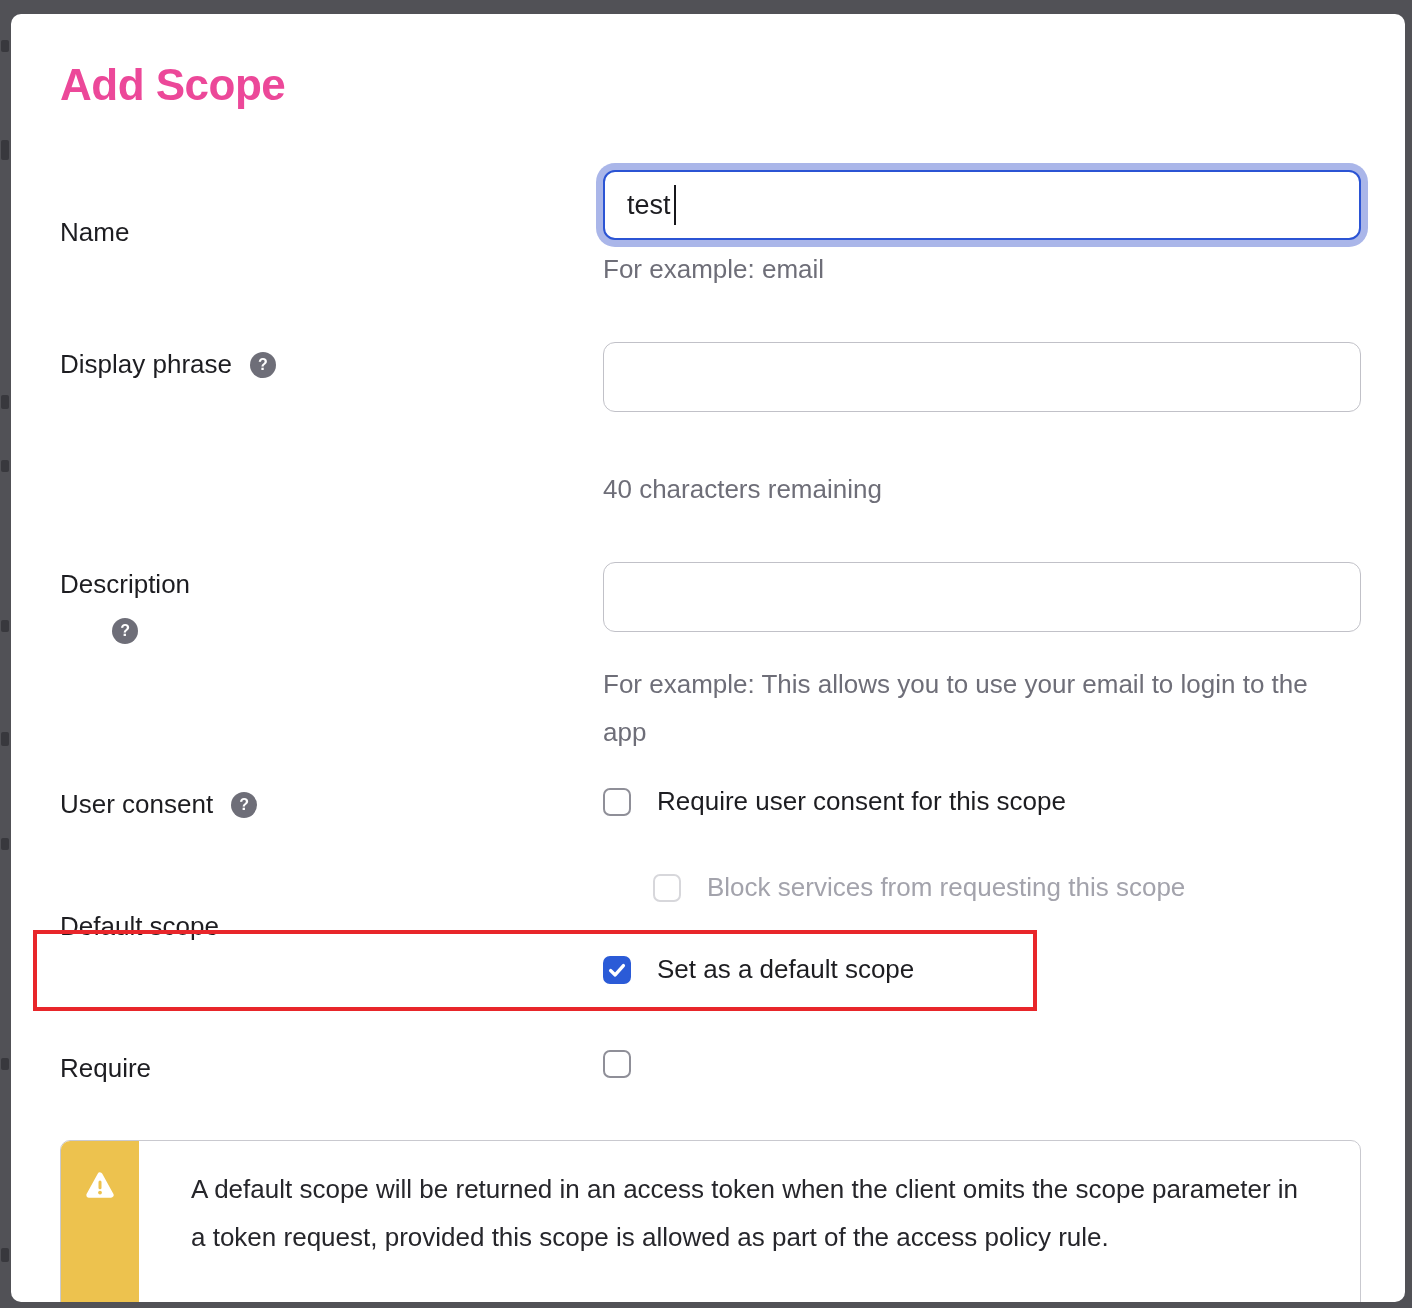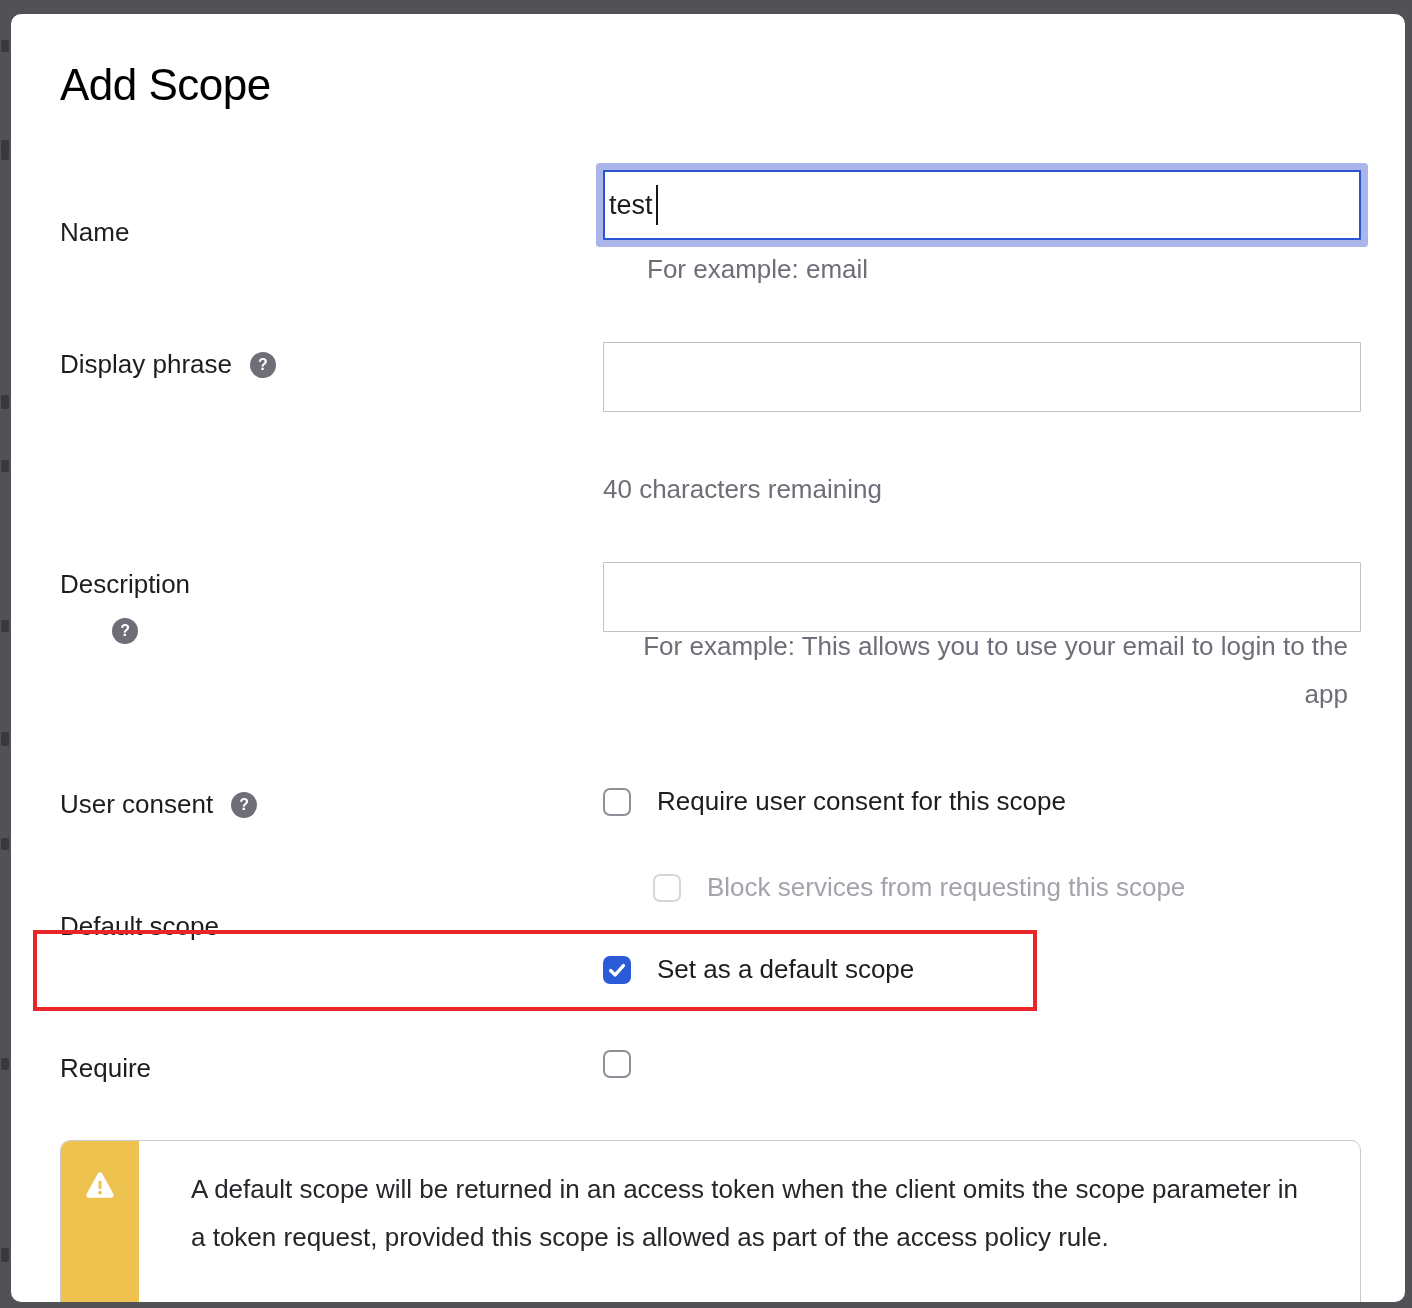--- a/index.html
+++ b/index.html
@@ -13,38 +13,38 @@
   .bg-artifact { position:absolute; background:#38383d; border-radius:2px; }
 
   .modal {
     position:absolute; left:11px; top:14px;
     width:1394px; height:1288px;
     background:#ffffff; border-radius:10px;
     overflow:hidden;
   }
   .modal-title {
     position:absolute; left:49px; top:46px;
-    font-size:44px; font-weight:400; letter-spacing:-0.5px; color:#000000;
+    font-size:44px; font-weight:700; letter-spacing:-0.5px; color:#ec4899;
   }
   .field-label {
     position:absolute; left:49px;
     font-size:26px; color:#1d1d21;
     display:flex; align-items:center; gap:18px;
   }
   .help-icon {
     width:26px; height:26px; border-radius:50%;
     background:#6e6e78; color:#ffffff;
     font-size:16px; font-weight:700;
     display:inline-flex; align-items:center; justify-content:center;
     cursor:pointer; flex:0 0 auto;
   }
   .text-input {
     position:absolute; left:592px; width:758px; height:70px;
-    background:#ffffff; border:1.5px solid #c1c1c8; border-radius:1px;
-    display:flex; align-items:center; padding-left:4px;
+    background:#ffffff; border:1.5px solid #c1c1c8; border-radius:12px;
+    display:flex; align-items:center; padding-left:22px;
     font-size:27px; color:#1d1d21;
   }
   .text-input.focused {
     border:2.5px solid #2b54d4;
     box-shadow:0 0 0 7px #aab6e9;
   }
   .caret { width:2px; height:40px; background:#17171b; margin-left:3px; }
   .helper {
     position:absolute; left:592px;
     font-size:26px; line-height:48px; color:#6e6e78;
@@ -100,39 +100,39 @@
 
   <h1 class="modal-title">Add Scope</h1>
 
   <div class="field-label" style="top:162px;margin-top:41px;">
     <span>Name</span>
   </div>
   <div class="text-input focused" style="top:156px;" role="textbox">
     <span>test</span>
     <span class="caret"></span>
   </div>
-  <div class="helper" style="top:231px;margin-left:44px;">For example: email</div>
+  <div class="helper" style="top:231px;">For example: email</div>
 
   <div class="field-label" style="top:335px;">
     <span>Display phrase</span>
     <span class="help-icon">?</span>
   </div>
   <div class="text-input" style="top:328px;" role="textbox">
     <span></span>
   </div>
   <div class="helper" style="top:451px;">40 characters remaining</div>
 
   <div class="field-label" style="top:555px;flex-direction:column;">
     <span>Description</span>
     <span class="help-icon">?</span>
   </div>
   <div class="text-input" style="top:548px;" role="textbox">
     <span></span>
   </div>
-  <div class="helper" style="top:608px; width:745px;text-align:right;">For example: This allows you to use your email to login to the app</div>
+  <div class="helper" style="top:646px; width:745px;">For example: This allows you to use your email to login to the app</div>
 
   <div class="field-label" style="top:775px;">
     <span>User consent</span>
     <span class="help-icon">?</span>
   </div>
   <div class="check-row" style="top:772px;">
     <span class="checkbox" role="checkbox" aria-checked="false"></span>
     <span>Require user consent for this scope</span>
   </div>
   <div class="check-row disabled-row" style="top:845px; left:642px;margin-top:13px;">

